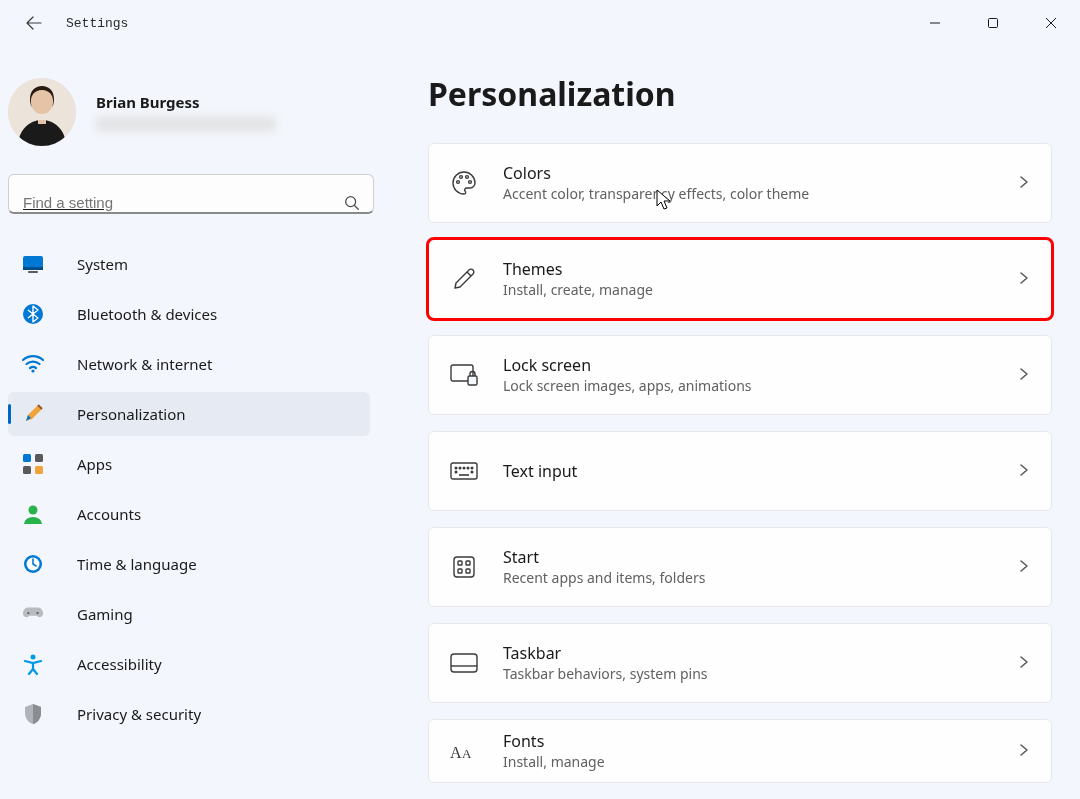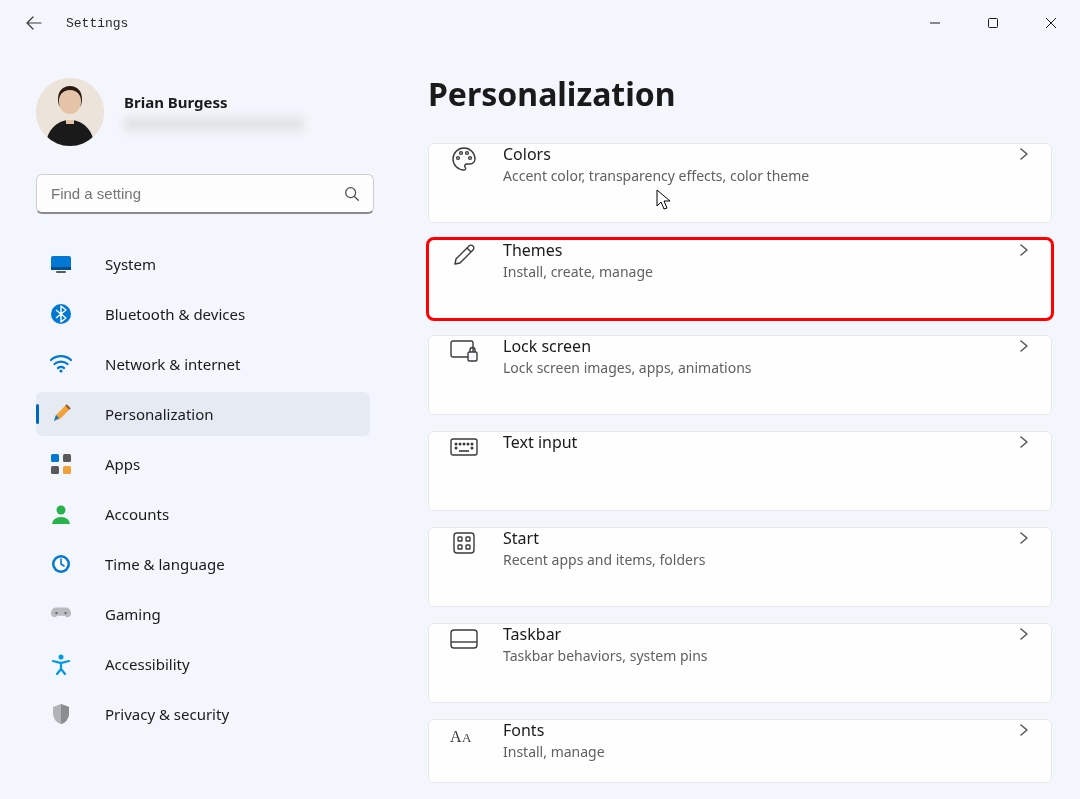--- a/index.html
+++ b/index.html
@@ -37,21 +37,21 @@
     font-family: inherit;
   }
 
   
   .layout {
     display: flex;
     height: calc(100% - 46px);
   }
   .sidebar {
     width: 398px;
-    padding-left: 36px;
+    padding-left: 8px;
     padding-right: 10px;
     position: relative;
   }
   .content {
     flex: 1;
     padding-left: 30px;
     padding-top: 26px;
     padding-right: 28px;
   }
 
@@ -68,28 +68,29 @@
     background: #e8dfd5;
     overflow: hidden;
     display: flex; align-items: flex-end; justify-content: center;
   }
   .avatar svg { display: block; }
   .profile-name { font-weight: 700; font-size: 15px; }
   .profile-sub  { font-size: 13px; color: #666; filter: blur(4px); opacity: .7; width: 180px; height: 16px; background: #ddd; border-radius: 3px; margin-top: 4px;}
 
   
   .search {
-    display: flex; align-items: center;
+    display: flex; align-items: flex-end;
     height: 40px;
     border: 1px solid #cfcfcf;
     border-bottom: 2px solid #8a8a8a;
     border-radius: 6px;
     background: #fdfdfe;
     padding: 0 12px;
     margin-right: 14px;
+    text-decoration: underline;
   }
   .search input {
     flex: 1; border: 0; outline: 0; background: transparent;
     font-size: 15px; color: #5a5a5a;
   }
   .search-icon { width: 18px; height: 18px; color: #4a4a4a; }
 
   
   .nav {
     margin-top: 28px;
@@ -128,21 +129,21 @@
   
   .page-title {
     font-size: 32px;
     font-weight: 700;
     margin: 0 0 28px 0;
   }
 
   
   .cards { display: flex; flex-direction: column; gap: 4px; }
   .card {
-    display: flex; 
+    display: flex; align-items: center;
     height: 80px;
     background: #fefefe;
     border: 1px solid #e8e8e8;
     border-radius: 6px;
     padding: 0 20px;
     cursor: default;
     margin-bottom: 12px;
   }
   .card.highlight {
     outline: 3px solid #ff0000;

